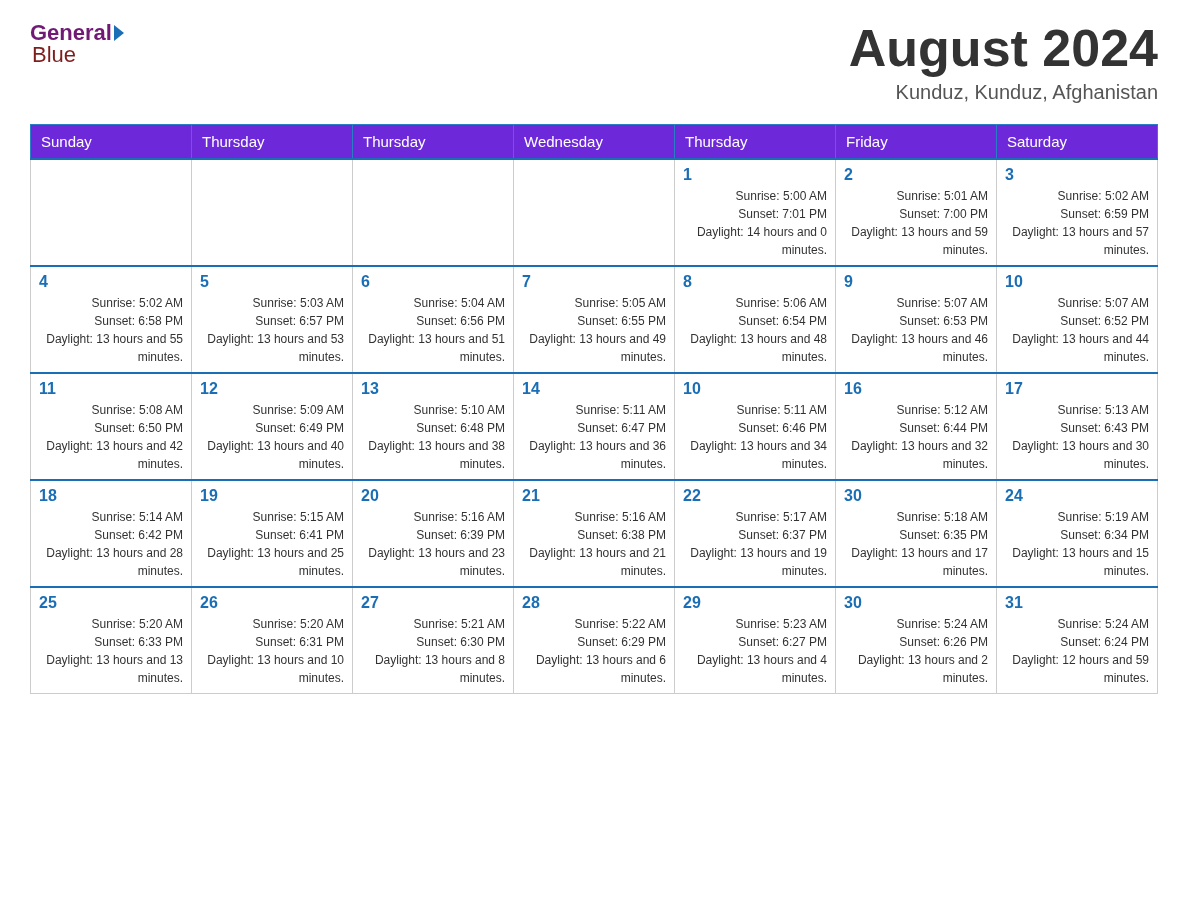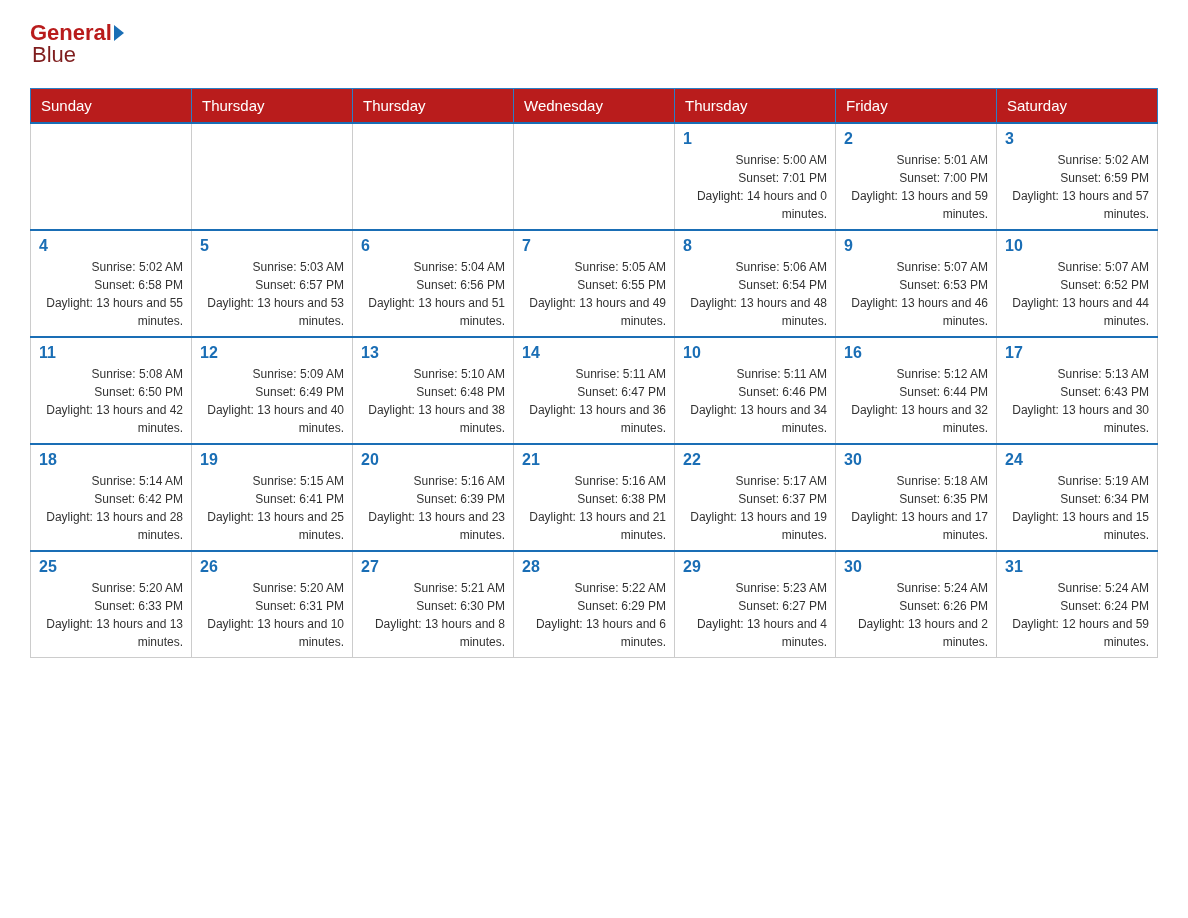--- a/index.html
+++ b/index.html
@@ -23,21 +23,21 @@
       align-items: flex-start;
     }
     .logo-text {
       display: flex;
       align-items: center;
       font-size: 22px;
       font-weight: bold;
       color: #333;
     }
     .logo-text .general {
-      color: #b91c1c;
+      color: #701a75;
     }
     .logo-text .arrow {
       width: 0;
       height: 0;
       border-left: 10px solid #1a6eb5;
       border-top: 8px solid transparent;
       border-bottom: 8px solid transparent;
       margin: 0 2px;
       display: inline-block;
     }
@@ -61,21 +61,21 @@
       font-size: 20px;
       color: #555;
       margin-top: 4px;
     }
     .calendar {
       width: 100%;
       border-collapse: collapse;
       border: 1px solid #999;
     }
     .calendar th {
-      background-color: #b91c1c;
+      background-color: #6d28d9;
       color: #fff;
       padding: 8px 10px;
       font-size: 15px;
       font-weight: normal;
       text-align: left;
       border: 1px solid #1a6eb5;
     }
     .calendar td {
       vertical-align: top;
       padding: 6px 8px;
@@ -111,20 +111,24 @@
 </head>
 <body>
 
 <div class="header">
   <div class="logo">
     <div class="logo-text">
       <span class="general">General</span>
       <span class="arrow"></span>
     </div>
     <div class="logo-blue">Blue</div>
+  </div>
+  <div class="title-section">
+    <div class="month-title">August 2024</div>
+    <div class="location-title">Kunduz, Kunduz, Afghanistan</div>
   </div>
 </div>
 
 <table class="calendar">
   <thead>
     <tr>
     <th>Sunday</th>
         <th>Thursday</th>
         <th>Thursday</th>
         <th>Wednesday</th>

